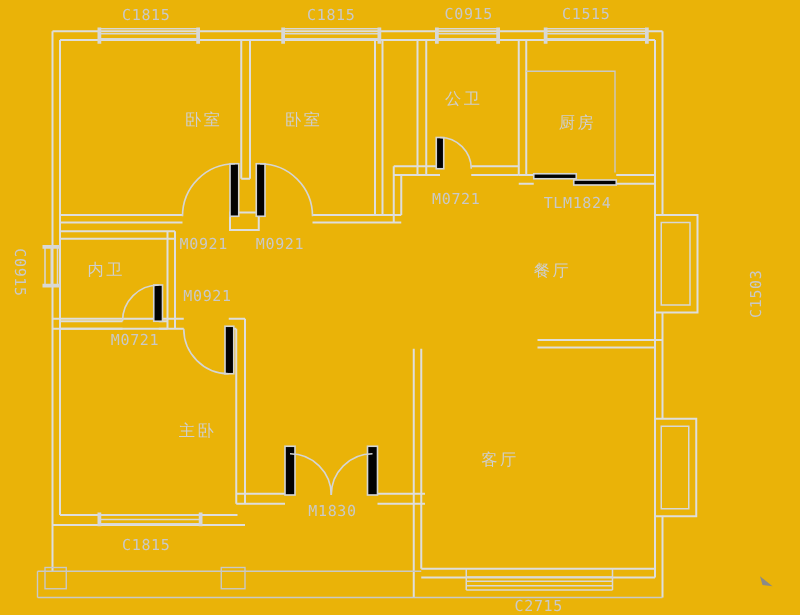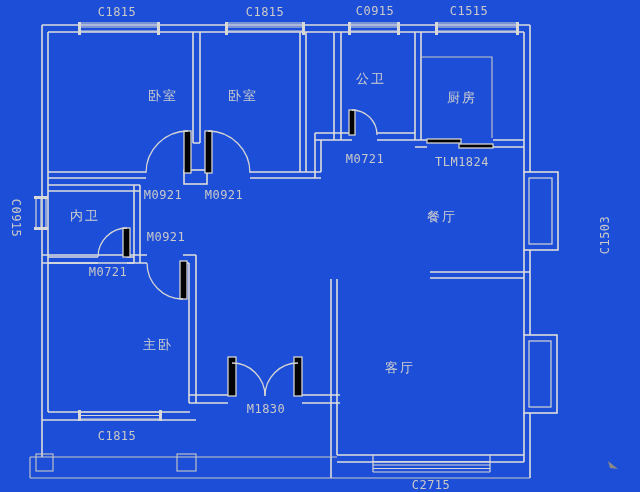--- a/index.html
+++ b/index.html
@@ -1,16 +1,16 @@
 <!DOCTYPE html>
 <html><head>
 <meta charset="utf-8">
 <style>
   html,body{margin:0;padding:0;background:#000;}
-  .canvas-wrap{position:relative;width:640px;height:492px;background:#1d4ed8;overflow:hidden;
+  .canvas-wrap{position:relative;width:640px;height:492px;background:#eab308;overflow:hidden;
     font-family:"DejaVu Sans",sans-serif;}
   svg{display:block;}
   .wall{stroke:#dededc;stroke-width:1.6;fill:none;}
   .thin{stroke:#c9c9c7;stroke-width:1.1;fill:none;}
   .arc{stroke:#d5d5d3;stroke-width:1.3;fill:none;}
   .leaf{stroke:#d5d5d3;stroke-width:1.3;fill:#020202;}
   .winline{stroke:#d8d8d6;stroke-width:1.2;fill:none;}
   .cap{fill:#d8d8d6;}
   text{fill:#c9c9c8;}
   .code{font-family:"DejaVu Sans Mono","Liberation Mono",monospace;font-size:12px;letter-spacing:0.5px;}

